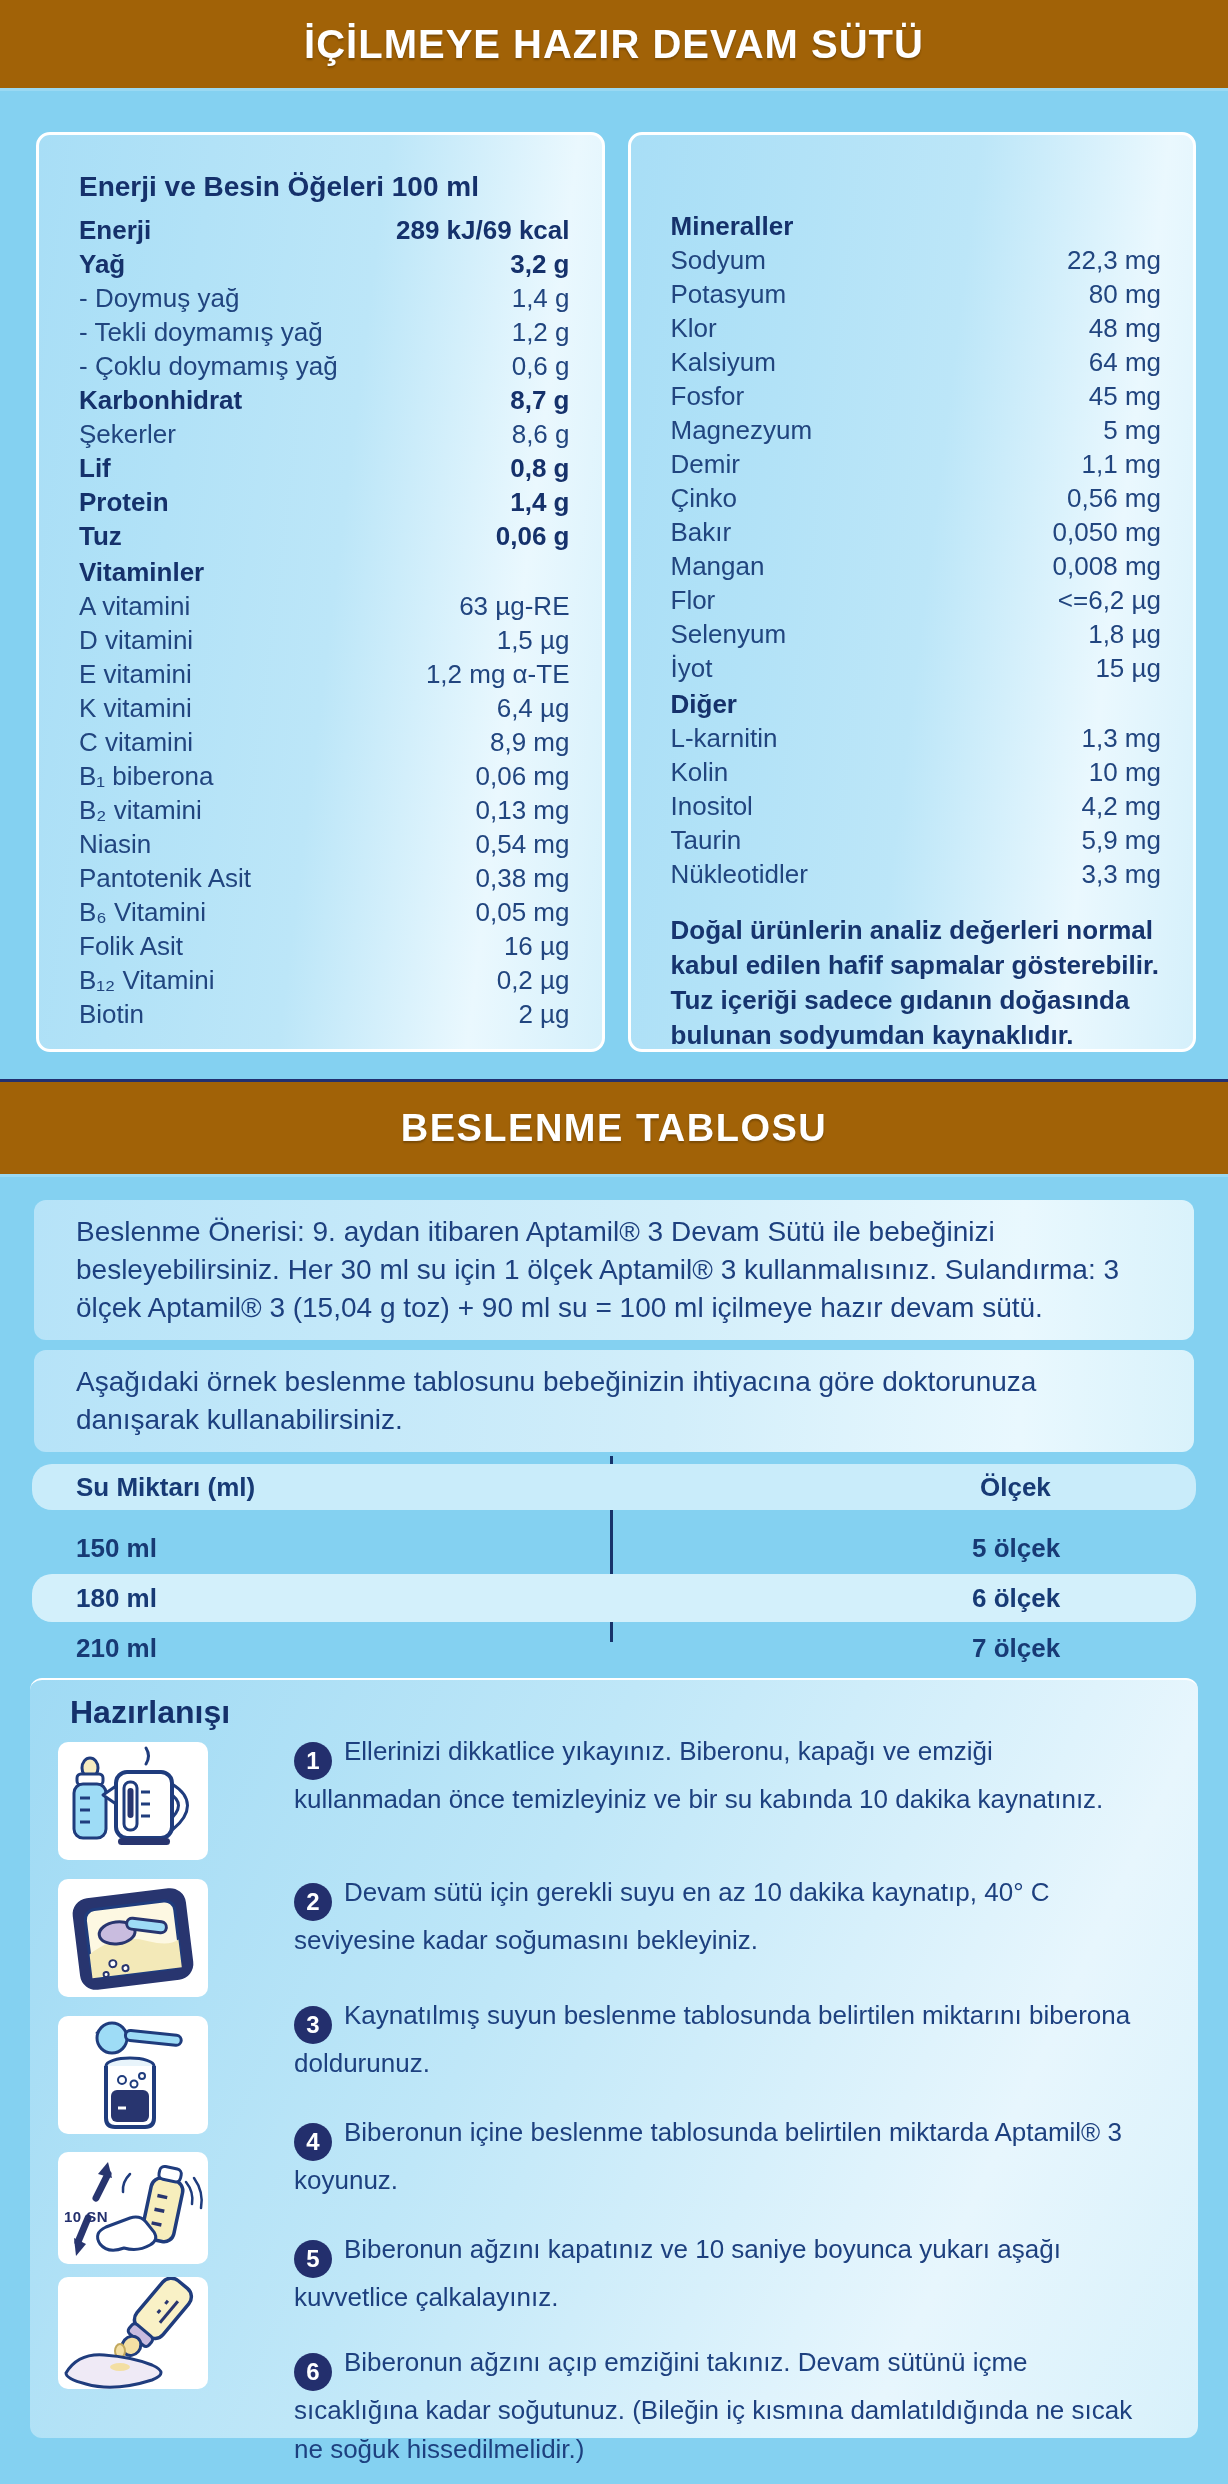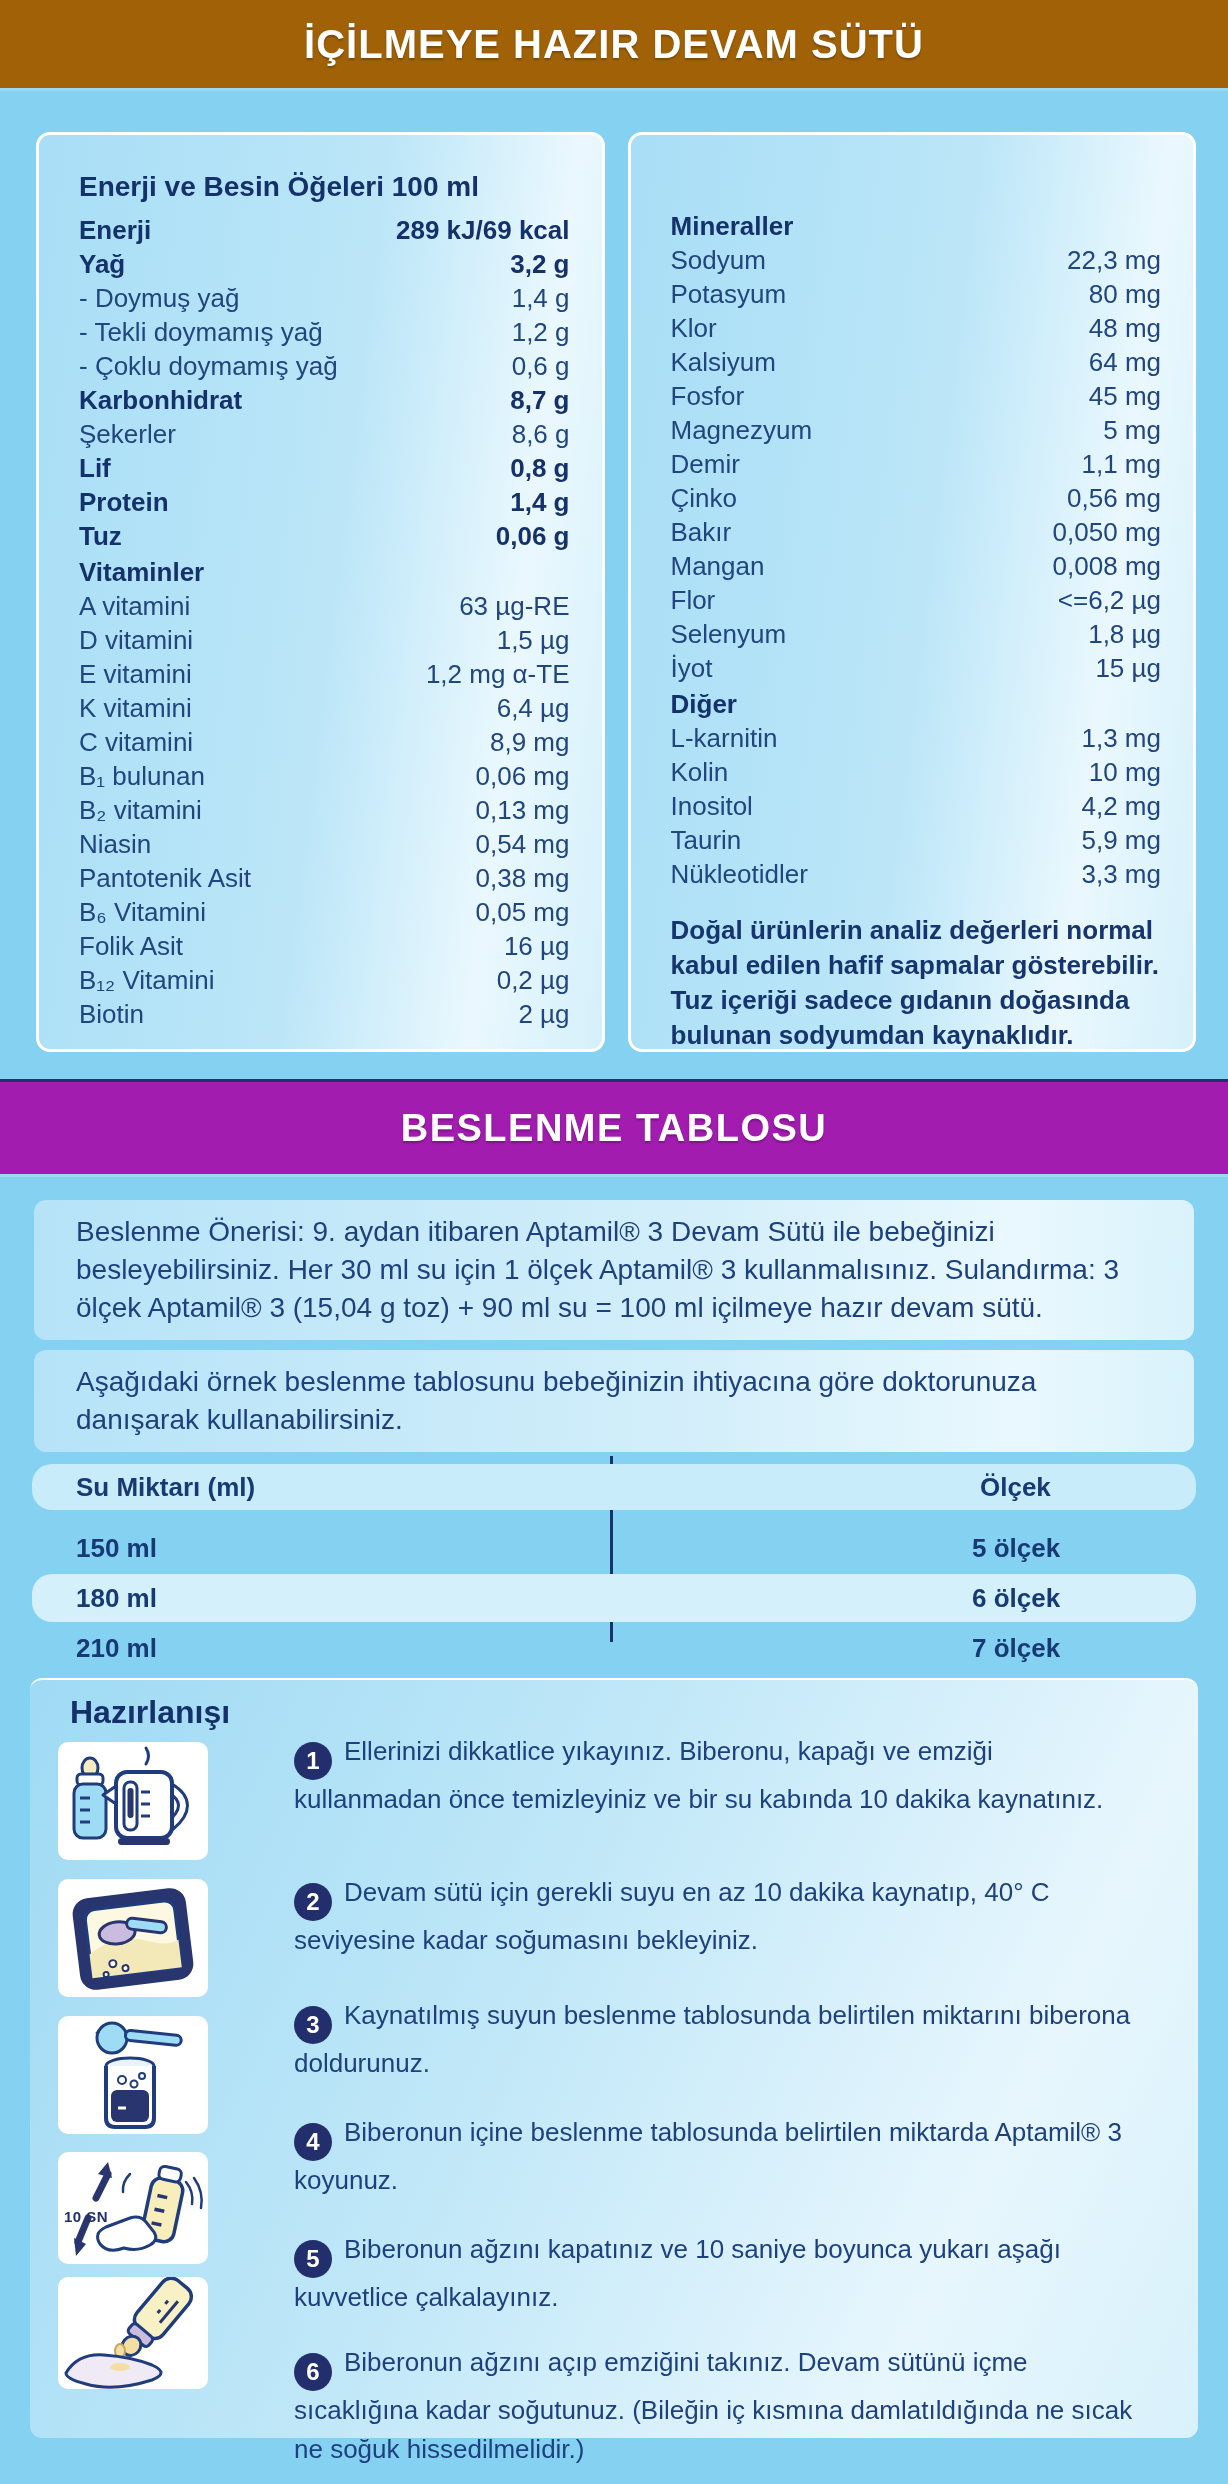--- a/index.html
+++ b/index.html
@@ -29,21 +29,21 @@
   .row{display:flex;justify-content:space-between;line-height:34px;white-space:nowrap;}
   .row .lbl{text-align:center;}
   .row .val{text-align:right;}
   .row.bold,.row.header{font-weight:700;color:#15316b;}
   .row.header{margin-top:2px;}
   .note{
     font-weight:600;color:#16346e;font-size:26px;line-height:35px;
     margin:auto 0 0 0;padding-top:22px;
   }
   .midband{
-    margin-top:30px;height:92px;background:#a21caf;display:flex;align-items:center;justify-content:center;
+    margin-top:30px;height:92px;background:#a16207;display:flex;align-items:center;justify-content:center;
     box-shadow:0 -3px 0 #223070,0 3px 0 #9ad9f3;
   }
   .midband h2{margin:0;color:#fff;font-size:38px;font-weight:700;letter-spacing:1.5px;
     text-shadow:0 2px 2px rgba(0,0,0,.25);}
   .para{
     margin:26px 34px 0;border-radius:12px;
     background:linear-gradient(92deg,#b6e3f8 0%,#d2eefa 55%,#e9f8fe 85%,#d9f2fb 100%);
     padding:13px 42px;color:#1d407f;font-size:28px;line-height:38px;font-weight:500;
   }
   .para.p2{margin-top:10px;}
@@ -184,21 +184,21 @@
             <span class="lbl">K vitamini</span>
             <span class="val">6,4 µg</span>
           </div>
 
           <div class="row">
             <span class="lbl">C vitamini</span>
             <span class="val">8,9 mg</span>
           </div>
 
           <div class="row">
-            <span class="lbl">B₁ bulunan</span>
+            <span class="lbl">B₁ biberona</span>
             <span class="val">0,06 mg</span>
           </div>
 
           <div class="row">
             <span class="lbl">B₂ vitamini</span>
             <span class="val">0,13 mg</span>
           </div>
 
           <div class="row">
             <span class="lbl">Niasin</span>

